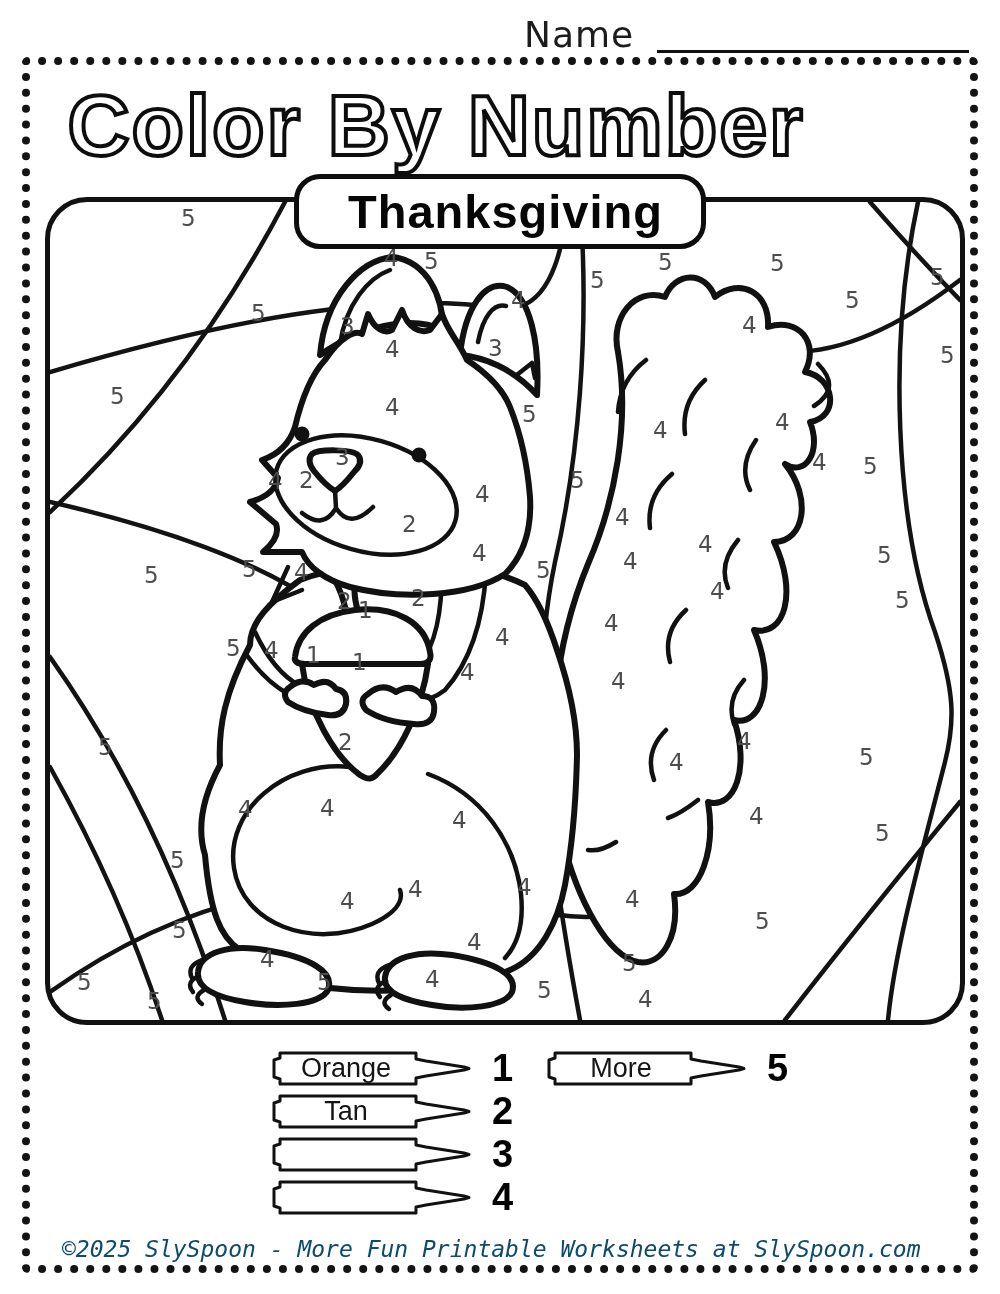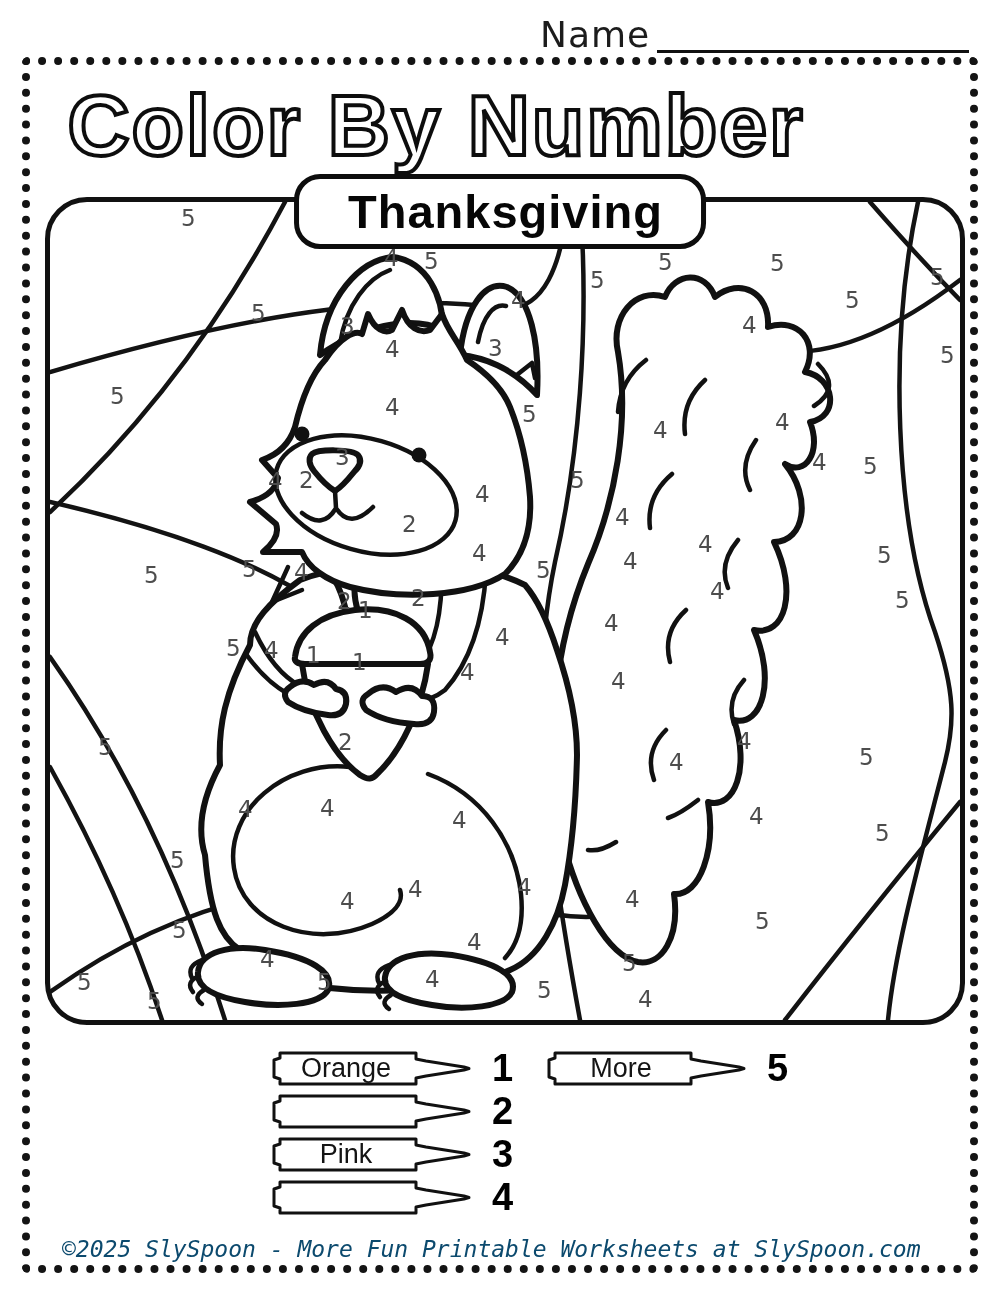--- a/index.html
+++ b/index.html
@@ -3,21 +3,21 @@
 <meta charset="utf-8">
 <style>
   html,body{margin:0;padding:0;}
   body{
     width:1000px;height:1294px;position:relative;background:#ffffff;
     font-family:"Liberation Sans", sans-serif;overflow:hidden;
   }
   .abs{position:absolute;}
   
   .name-label{
-    left:540px;top:14px;font-size:36px;color:#1c1c1c;
+    left:524px;top:14px;font-size:36px;color:#1c1c1c;
     font-family:"DejaVu Sans", sans-serif;font-weight:400;letter-spacing:1px;
   }
   .name-line{left:657px;top:50px;width:312px;height:3px;background:#111;}
   
   .dotted-border{
     left:22px;top:57px;width:940px;height:1200px;
     border:8px dotted #141414;border-radius:6px;
   }
   
   .main-title{
@@ -287,27 +287,27 @@
       <svg viewBox="0 0 212 37">
         <path d="M 12,3 L 148,3 L 148,9 L 158,11 L 196,17 L 201,18.5 L 196,20 L 158,26 L 148,28 L 148,34 L 12,34 L 12,29 L 6,27 L 6,10 L 12,8 Z" fill="#fff" stroke="#111" stroke-width="3" stroke-linejoin="round"></path>
       </svg>
       <span class="crayon-label">Orange</span>
       <span class="crayon-num">1</span>
     </div>
     <div class="crayon-row">
       <svg viewBox="0 0 212 37">
         <path d="M 12,3 L 148,3 L 148,9 L 158,11 L 196,17 L 201,18.5 L 196,20 L 158,26 L 148,28 L 148,34 L 12,34 L 12,29 L 6,27 L 6,10 L 12,8 Z" fill="#fff" stroke="#111" stroke-width="3" stroke-linejoin="round"></path>
       </svg>
+      <span class="crayon-label">Tan</span>
       <span class="crayon-num">2</span>
     </div>
     <div class="crayon-row">
       <svg viewBox="0 0 212 37">
         <path d="M 12,3 L 148,3 L 148,9 L 158,11 L 196,17 L 201,18.5 L 196,20 L 158,26 L 148,28 L 148,34 L 12,34 L 12,29 L 6,27 L 6,10 L 12,8 Z" fill="#fff" stroke="#111" stroke-width="3" stroke-linejoin="round"></path>
       </svg>
-      <span class="crayon-label">Pink</span>
       <span class="crayon-num">3</span>
     </div>
     <div class="crayon-row">
       <svg viewBox="0 0 212 37">
         <path d="M 12,3 L 148,3 L 148,9 L 158,11 L 196,17 L 201,18.5 L 196,20 L 158,26 L 148,28 L 148,34 L 12,34 L 12,29 L 6,27 L 6,10 L 12,8 Z" fill="#fff" stroke="#111" stroke-width="3" stroke-linejoin="round"></path>
       </svg>
       <span class="crayon-num">4</span>
     </div>
   </div>
 <div class="abs legend-col legend-right" id="legend-right">

